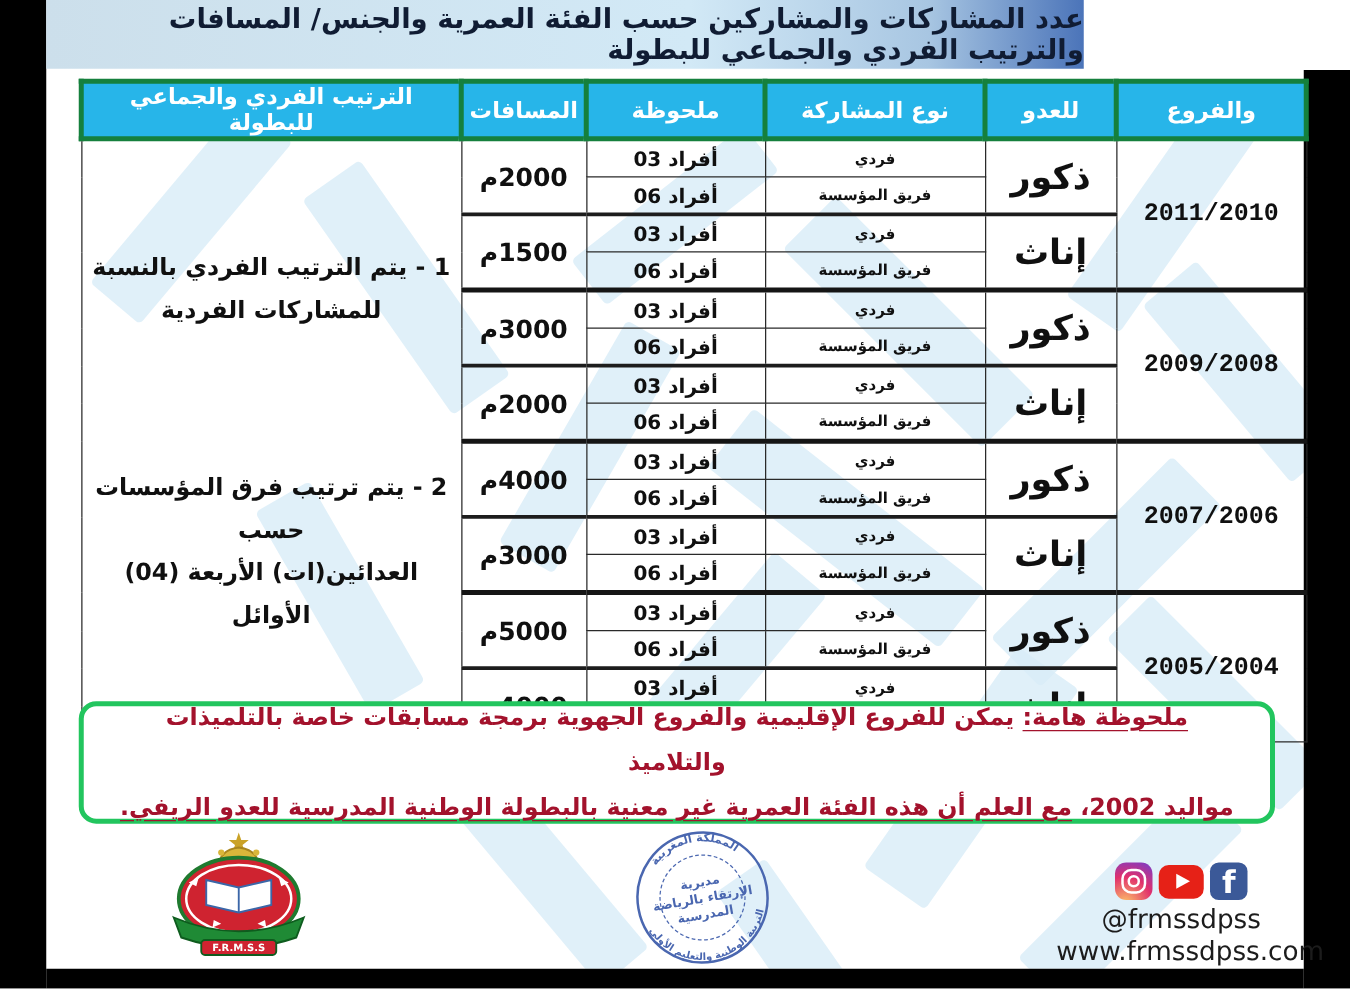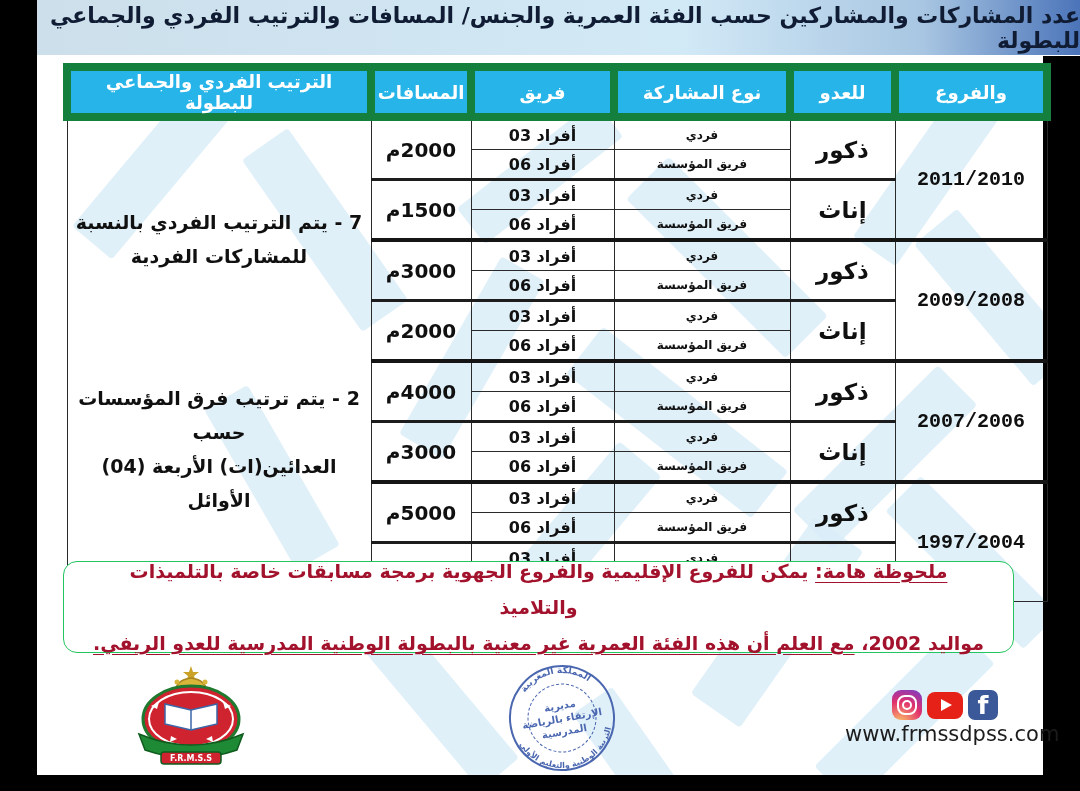--- a/index.html
+++ b/index.html
@@ -8,46 +8,46 @@
   
   .strip{position:absolute;background:#000;}
   .strip.left{left:0;top:0;width:37px;height:791px;}
   .strip.right{left:1043px;top:56px;width:37px;height:735px;}
   .strip.bottom{left:37px;top:775px;width:1006px;height:16px;}
   
   .pattern{position:absolute;left:37px;top:55px;width:1006px;height:720px;overflow:hidden;z-index:0;}
   .pattern i{position:absolute;display:block;background:#d8ecf8;opacity:.8;border-radius:4px;}
   .content{position:absolute;inset:0;z-index:1;}
   
-  .title-bar{position:absolute;left:37px;top:0;width:1043px;height:55px;
+  .title-bar{position:absolute;left:37px;top:0;width:830px;height:55px;
      background:linear-gradient(to right,#ccdfeb 0%,#d2e9f6 62%,#a8c6e2 85%,#4b74b9 100%);
      display:flex;align-items:center;justify-content:flex-end;}
   .title-bar .t{direction:rtl;font-size:22px;font-weight:bold;color:#101c33;letter-spacing:.2px;}
   
   table.main{position:absolute;left:63px;top:63px;width:980px;border-collapse:collapse;table-layout:fixed;
      direction:rtl;background:transparent;}
   table.main th{background:#27b5e9;color:#fff;font-size:18px;font-weight:bold;
-     border:8px solid #15803d;height:33px;padding:0;margin-left:44px;}
+     border:4px solid #15803d;height:33px;padding:0;margin-left:44px;}
   table.main td{border:1px solid #2a2a2a;height:28px;padding:0;text-align:center;vertical-align:middle;
      font-weight:bold;color:#101010;}
   col.c-birth{width:152px;} col.c-gender{width:105px;} col.c-type{width:176px;}
   col.c-count{width:143px;} col.c-dist{width:100px;} col.c-rank{width:304px;}
   td.year{font-size:20px;font-family:Liberation Mono, monospace;}
-  td.gender{font-size:23px;}
+  td.gender{font-size:28px;}
   td.type{font-size:12px;}
   td.count{font-size:16px;direction:ltr;}
   td.dist{font-size:20px;}
   td.ranking{font-size:19px;}
   tr.block-sep td{border-top:3px solid #1d1d1d;}
   tr.group-sep td{border-top:4px solid #151515;}
   .rank-inner{display:flex;flex-direction:column;justify-content:space-around;height:100%;
      white-space:pre-line;line-height:1.8;padding:30px 8px;box-sizing:border-box;}
   
   .note-box{position:absolute;left:63px;top:561px;width:949px;height:90px;background:#ffffff;
-     border:1px solid #22c55e;border-radius:14px;display:flex;align-items:center;justify-content:center;}
+     border:4px solid #22c55e;border-radius:14px;display:flex;align-items:center;justify-content:center;}
   .note-text{direction:rtl;text-align:center;color:#a3122c;font-size:19px;font-weight:bold;
      line-height:1.9;padding:0 26px;}
   .u{text-decoration:underline;text-underline-offset:4px;}
   
   .crest{position:absolute;left:66px;top:664px;}
   .stamp{position:absolute;left:487px;top:662px;transform:rotate(-10deg);}
   .social{position:absolute;left:845px;top:690px;width:200px;text-align:center;direction:ltr;}
   .icons{display:flex;justify-content:center;gap:5px;align-items:center;}
   .ig{width:30px;height:30px;border-radius:9px;position:relative;
       background:radial-gradient(circle at 28% 110%,#fdc468,#e1306c 55%,#8a3ab9 90%);}
@@ -100,34 +100,34 @@
           <col class="c-type">
         <col class="c-count">
           <col class="c-dist">
           <col class="c-rank">
       </colgroup>
       <tbody>
           <tr>
         <th>والفروع</th>
         <th>للعدو</th>
         <th>نوع المشاركة</th>
-        <th>فريق</th>
+        <th>ملحوظة</th>
         <th>المسافات</th>
         <th>الترتيب  الفردي والجماعي للبطولة</th>
       </tr>
 
       <tr>
         <td class="year" rowspan="4">2011/2010</td>
         <td class="gender" rowspan="2">ذكور</td>
         <td class="type">فردي</td>
         <td class="count">03 أفراد</td>
         <td class="dist" rowspan="2">2000م</td>
         <td class="ranking" rowspan="16">
           <div class="rank-inner">
-            <div>7 - يتم الترتيب الفردي بالنسبة
+            <div>1 - يتم الترتيب الفردي بالنسبة
 للمشاركات الفردية</div>
             <div>2 - يتم ترتيب فرق المؤسسات حسب
 العدائين(ات) الأربعة (04) الأوائل</div>
           </div>
         </td>
       </tr>
       <tr>
         <td class="type">فريق المؤسسة</td>
         <td class="count">06 أفراد</td>
       </tr>
@@ -180,21 +180,21 @@
         <td class="type">فردي</td>
         <td class="count">03 أفراد</td>
         <td class="dist" rowspan="2">3000م</td>
       </tr>
       <tr>
         <td class="type">فريق المؤسسة</td>
         <td class="count">06 أفراد</td>
       </tr>
 
       <tr class="group-sep">
-        <td class="year" rowspan="4">1997/2004</td>
+        <td class="year" rowspan="4">2005/2004</td>
         <td class="gender" rowspan="2">ذكور</td>
         <td class="type">فردي</td>
         <td class="count">03 أفراد</td>
         <td class="dist" rowspan="2">5000م</td>
       </tr>
       <tr>
         <td class="type">فريق المؤسسة</td>
         <td class="count">06 أفراد</td>
       </tr>
       <tr class="block-sep">
@@ -251,20 +251,21 @@
       <text x="75" y="60" text-anchor="middle" font-size="10" fill="#4a67b0" font-weight="bold">الإرتقاء بالرياضة</text>
       <text x="75" y="73" text-anchor="middle" font-size="10" fill="#4a67b0" font-weight="bold">المدرسية</text>
     </svg>
 
     <div class="social">
       <div class="icons">
         <div class="ig"></div>
         <div class="yt"></div>
         <div class="fb"></div>
       </div>
+      <div class="handle">@frmssdpss</div>
       <div class="website">www.frmssdpss.com</div>
     </div>
 
   </div>
 
   <div class="strip left"></div>
   <div class="strip right"></div>
   <div class="strip bottom"></div>
 </div>
 

